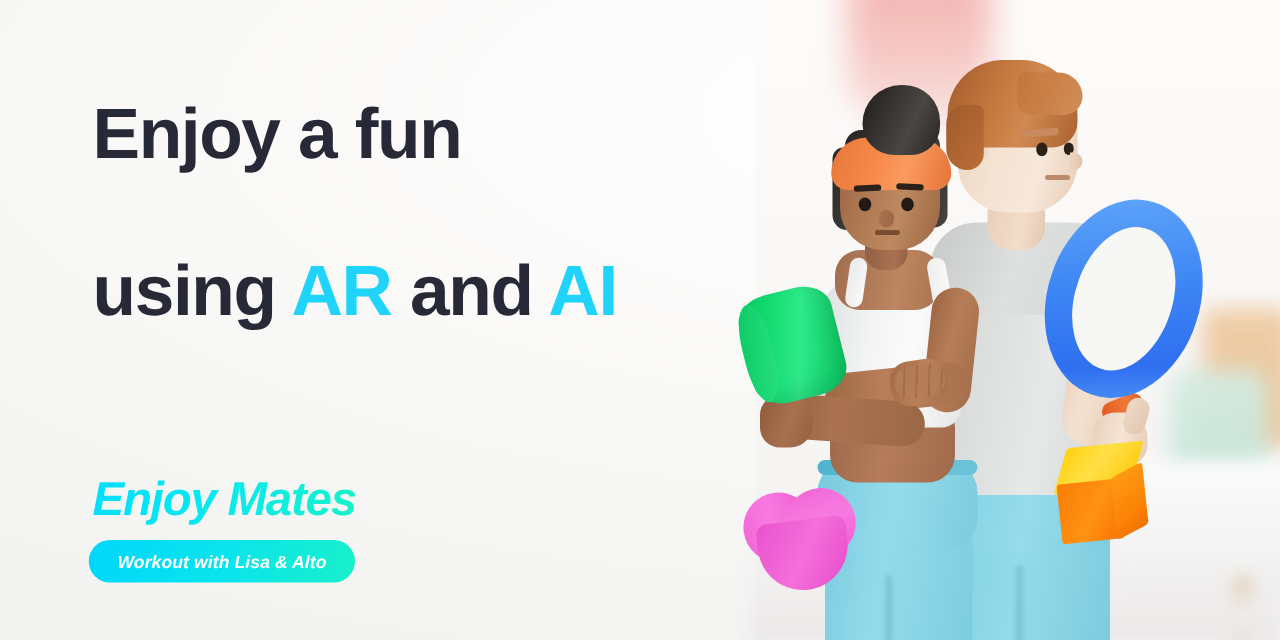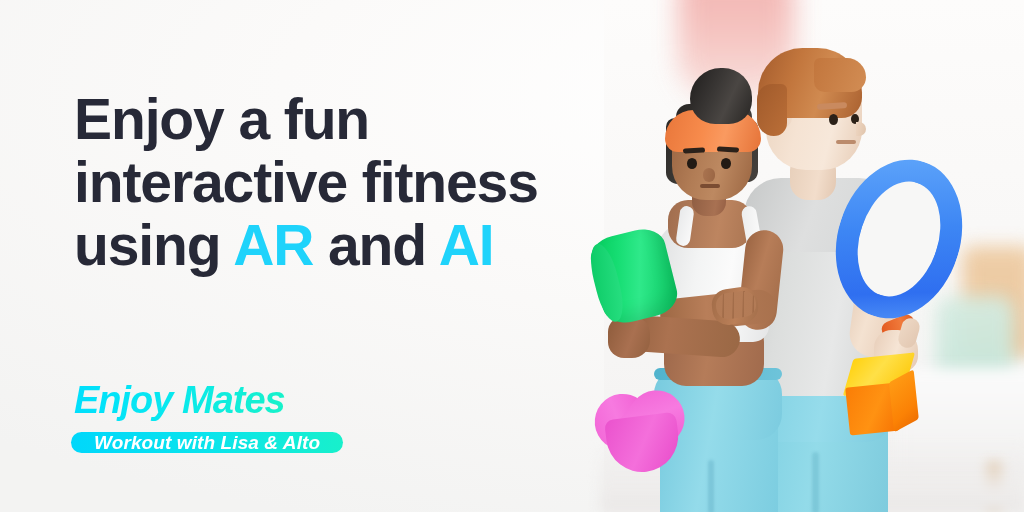--- a/index.html
+++ b/index.html
@@ -83,21 +83,21 @@
     position: absolute;
     left: 600px; bottom: 0;
     width: 424px; height: 70px;
     background: linear-gradient(180deg, rgba(238,237,236,0) 0%, #eeeceb 70%, #e9e7e6 100%);
     filter: blur(6px);
   }
 
   
   .headline {
     position: absolute;
-    left: 74px; top: 50px;
+    left: 74px; top: 38px;
     width: 560px;
     font-size: 57px;
     line-height: 63px;
     font-weight: 700;
     letter-spacing: -1.1px;
     color: #272937;
     z-index: 30;
   }
   .headline .accent { color: #1fd3fb; }
 
@@ -112,28 +112,28 @@
     background: linear-gradient(95deg, #00dffd 0%, #08e8ef 45%, #17f2c9 100%);
     -webkit-background-clip: text;
     background-clip: text;
     color: transparent;
     -webkit-text-fill-color: transparent;
     z-index: 30;
   }
   .badge {
     position: absolute;
     left: 71px; top: 432px;
-    height: 21px;
+    height: 34px;
     padding: 0 23px;
     display: flex;
     align-items: center;
     border-radius: 999px;
     background: linear-gradient(95deg, #00d7fb 0%, #0ae4ec 50%, #18f0cb 100%);
     color: #ffffff;
-    font-size: 19px;
+    font-size: 14px;
     font-weight: 700;
     font-style: italic;
     letter-spacing: 0.1px;
     z-index: 30;
   }
 
   
   .figures { position: absolute; inset: 0; z-index: 20; }
 
   
@@ -583,21 +583,21 @@
 
   <div class="bg-vase"></div>
   <div class="bg-chair"></div>
   <div class="bg-cushion"></div>
   <div class="bg-sofa"></div>
   <div class="bg-sofa-leg"></div>
   <div class="bg-floor"></div>
 
   <h1 class="headline">
     <span>Enjoy a fun</span><br>
-    <span>interactive fitness</span><br>
+    <br>
     <span>using </span><span class="accent">AR</span><span> and </span><span class="accent">AI</span>
   </h1>
 
   <div class="brand">Enjoy Mates</div>
   <div class="badge">
     <span>Workout with Lisa &amp; Alto</span>
   </div>
 
   <div class="figures">
 

